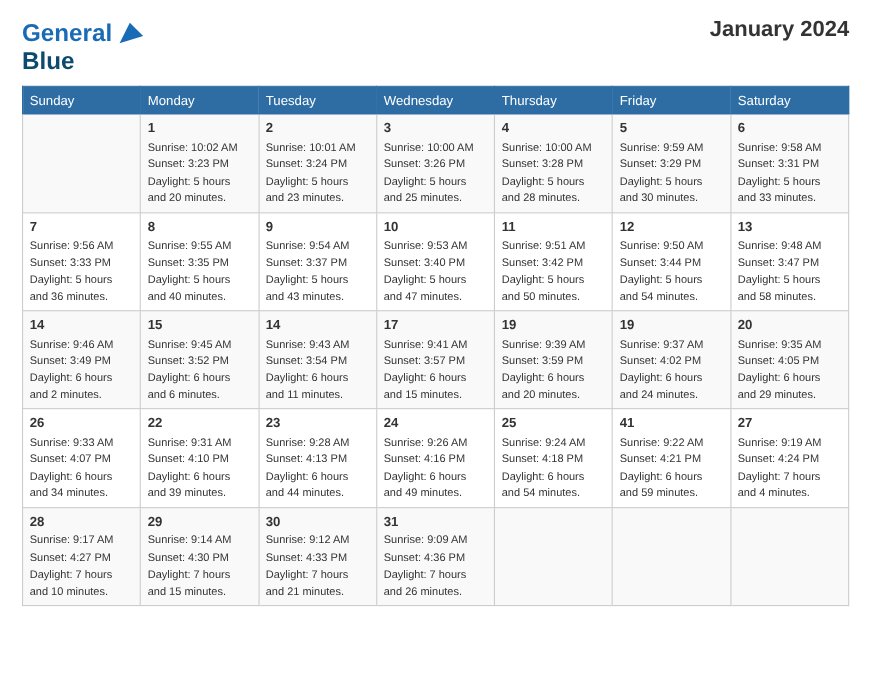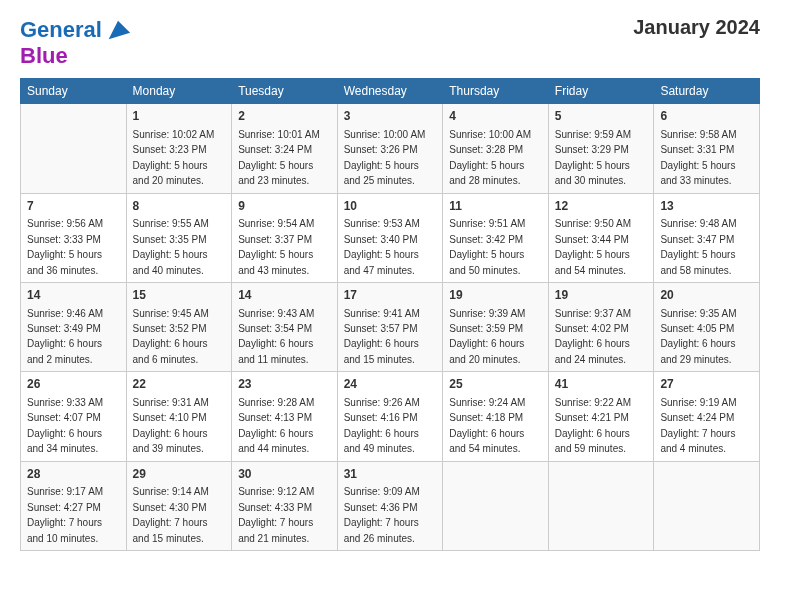--- a/index.html
+++ b/index.html
@@ -6,21 +6,21 @@
     body {
       font-family: Arial, sans-serif;
       background: #fff;
       width: 792px;
       height: 612px;
       overflow: hidden;
     }
     .page {
       width: 792px;
       min-height: 612px;
-      padding: 16px 32px 10px 20px;
+      padding: 16px 20px 10px 20px;
       background: #fff;
     }
     .header {
       display: flex;
       justify-content: space-between;
       align-items: flex-start;
       margin-bottom: 10px;
     }
     .logo {
       display: flex;
@@ -98,21 +98,21 @@
       <div>
         <div style="display:flex;align-items:center;">
           <span class="logo-text">
             <span>General</span>
           </span>
           <svg class="logo-icon" viewBox="0 0 30 30" xmlns="http://www.w3.org/2000/svg">
             <polygon points="5,25 15,5 28,18" fill="#1a6bb5"></polygon>
           </svg>
         </div>
         <div class="logo-text">
-          <span style="color:#a21caf;text-align:center;">Blue</span>
+          <span style="color:#0c4a6e;text-align:center;">Blue</span>
         </div>
       </div>
     </div>
     <div class="title-block">
       <div class="main-title">January 2024</div>
     </div>
   </div>
 
   <table>
     <thead>

